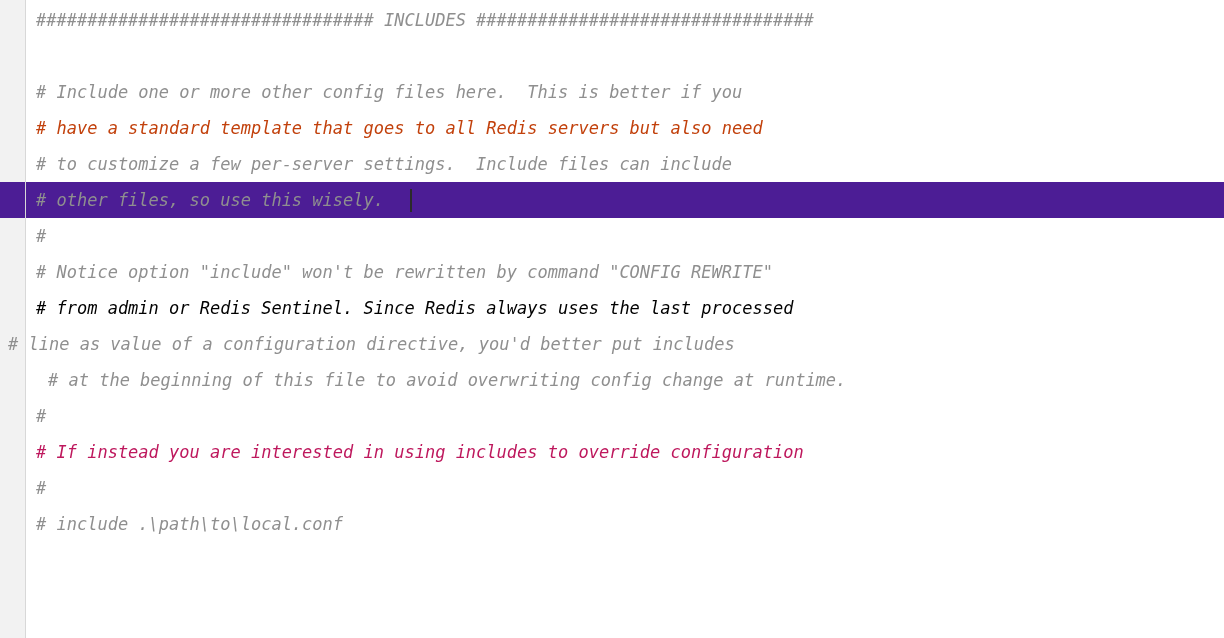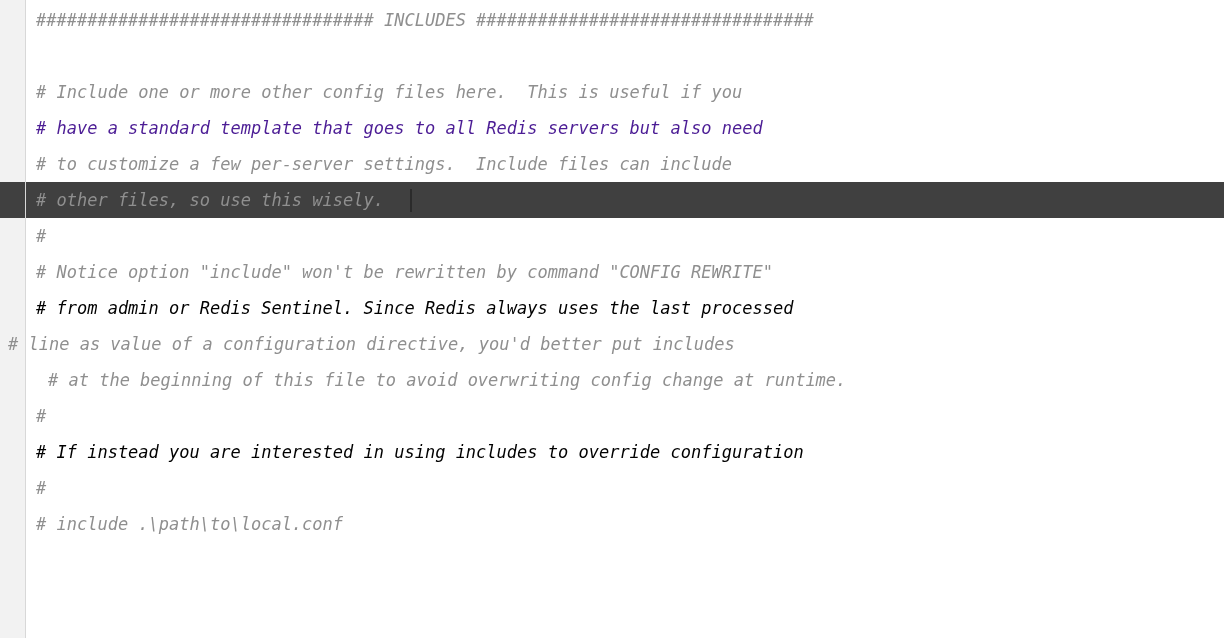--- a/index.html
+++ b/index.html
@@ -85,27 +85,27 @@
 </style>
 </head>
 <body>
 
 <div id="editor" style="background: rgb(255, 255, 255);">
   <div id="gutter" style="background: rgb(242, 242, 242);"></div>
   <div id="gutter-border" style="background: rgb(216, 216, 216);"></div>
   <div id="lines">
       <div class="code-line"><span class="txt" style="color: rgb(143, 143, 143);">################################# INCLUDES #################################</span></div>
       <div class="code-line"><span class="txt" style="color: rgb(143, 143, 143);"></span></div>
-      <div class="code-line"><span class="txt" style="color: rgb(143, 143, 143);"># Include one or more other config files here.  This is useful if you</span></div>
-      <div class="code-line"><span class="txt" style="color: #4c1d95;"># have a standard template that goes to all Redis servers but also need</span></div>
+      <div class="code-line"><span class="txt" style="color: rgb(143, 143, 143);"># Include one or more other config files here.  This is better if you</span></div>
+      <div class="code-line"><span class="txt" style="color: #c2410c;"># have a standard template that goes to all Redis servers but also need</span></div>
       <div class="code-line"><span class="txt" style="color: rgb(143, 143, 143);"># to customize a few per-server settings.  Include files can include</span></div>
-      <div class="code-line highlight" style="background: #404040;"><span class="txt" style="color: rgb(143, 143, 143);"># other files, so use this wisely.</span><span class="caret" style="background: rgb(43, 43, 43); left: 410px;"></span></div>
+      <div class="code-line highlight" style="background: #4c1d95;"><span class="txt" style="color: rgb(143, 143, 143);"># other files, so use this wisely.</span><span class="caret" style="background: rgb(43, 43, 43); left: 410px;"></span></div>
       <div class="code-line"><span class="txt" style="color: rgb(143, 143, 143);">#</span></div>
       <div class="code-line"><span class="txt" style="color: rgb(143, 143, 143);"># Notice option "include" won't be rewritten by command "CONFIG REWRITE"</span></div>
       <div class="code-line"><span class="txt" style="color: #000000;"># from admin or Redis Sentinel. Since Redis always uses the last processed</span></div>
       <div class="code-line"><span class="txt" style="color: rgb(143, 143, 143); margin-left: 8px;"># line as value of a configuration directive, you'd better put includes</span></div>
       <div class="code-line"><span class="txt" style="color: rgb(143, 143, 143); margin-left: 48px;"># at the beginning of this file to avoid overwriting config change at runtime.</span></div>
       <div class="code-line"><span class="txt" style="color: rgb(143, 143, 143);">#</span></div>
-      <div class="code-line"><span class="txt" style="color: #000000; text-align: center;"># If instead you are interested in using includes to override configuration</span></div>
+      <div class="code-line"><span class="txt" style="color: #be185d; text-align: center;"># If instead you are interested in using includes to override configuration</span></div>
       <div class="code-line"><span class="txt" style="color: rgb(143, 143, 143);">#</span></div>
       <div class="code-line"><span class="txt" style="color: rgb(143, 143, 143);"># include .\path\to\local.conf</span></div>
     </div>
 </div>
 
 </body></html>

